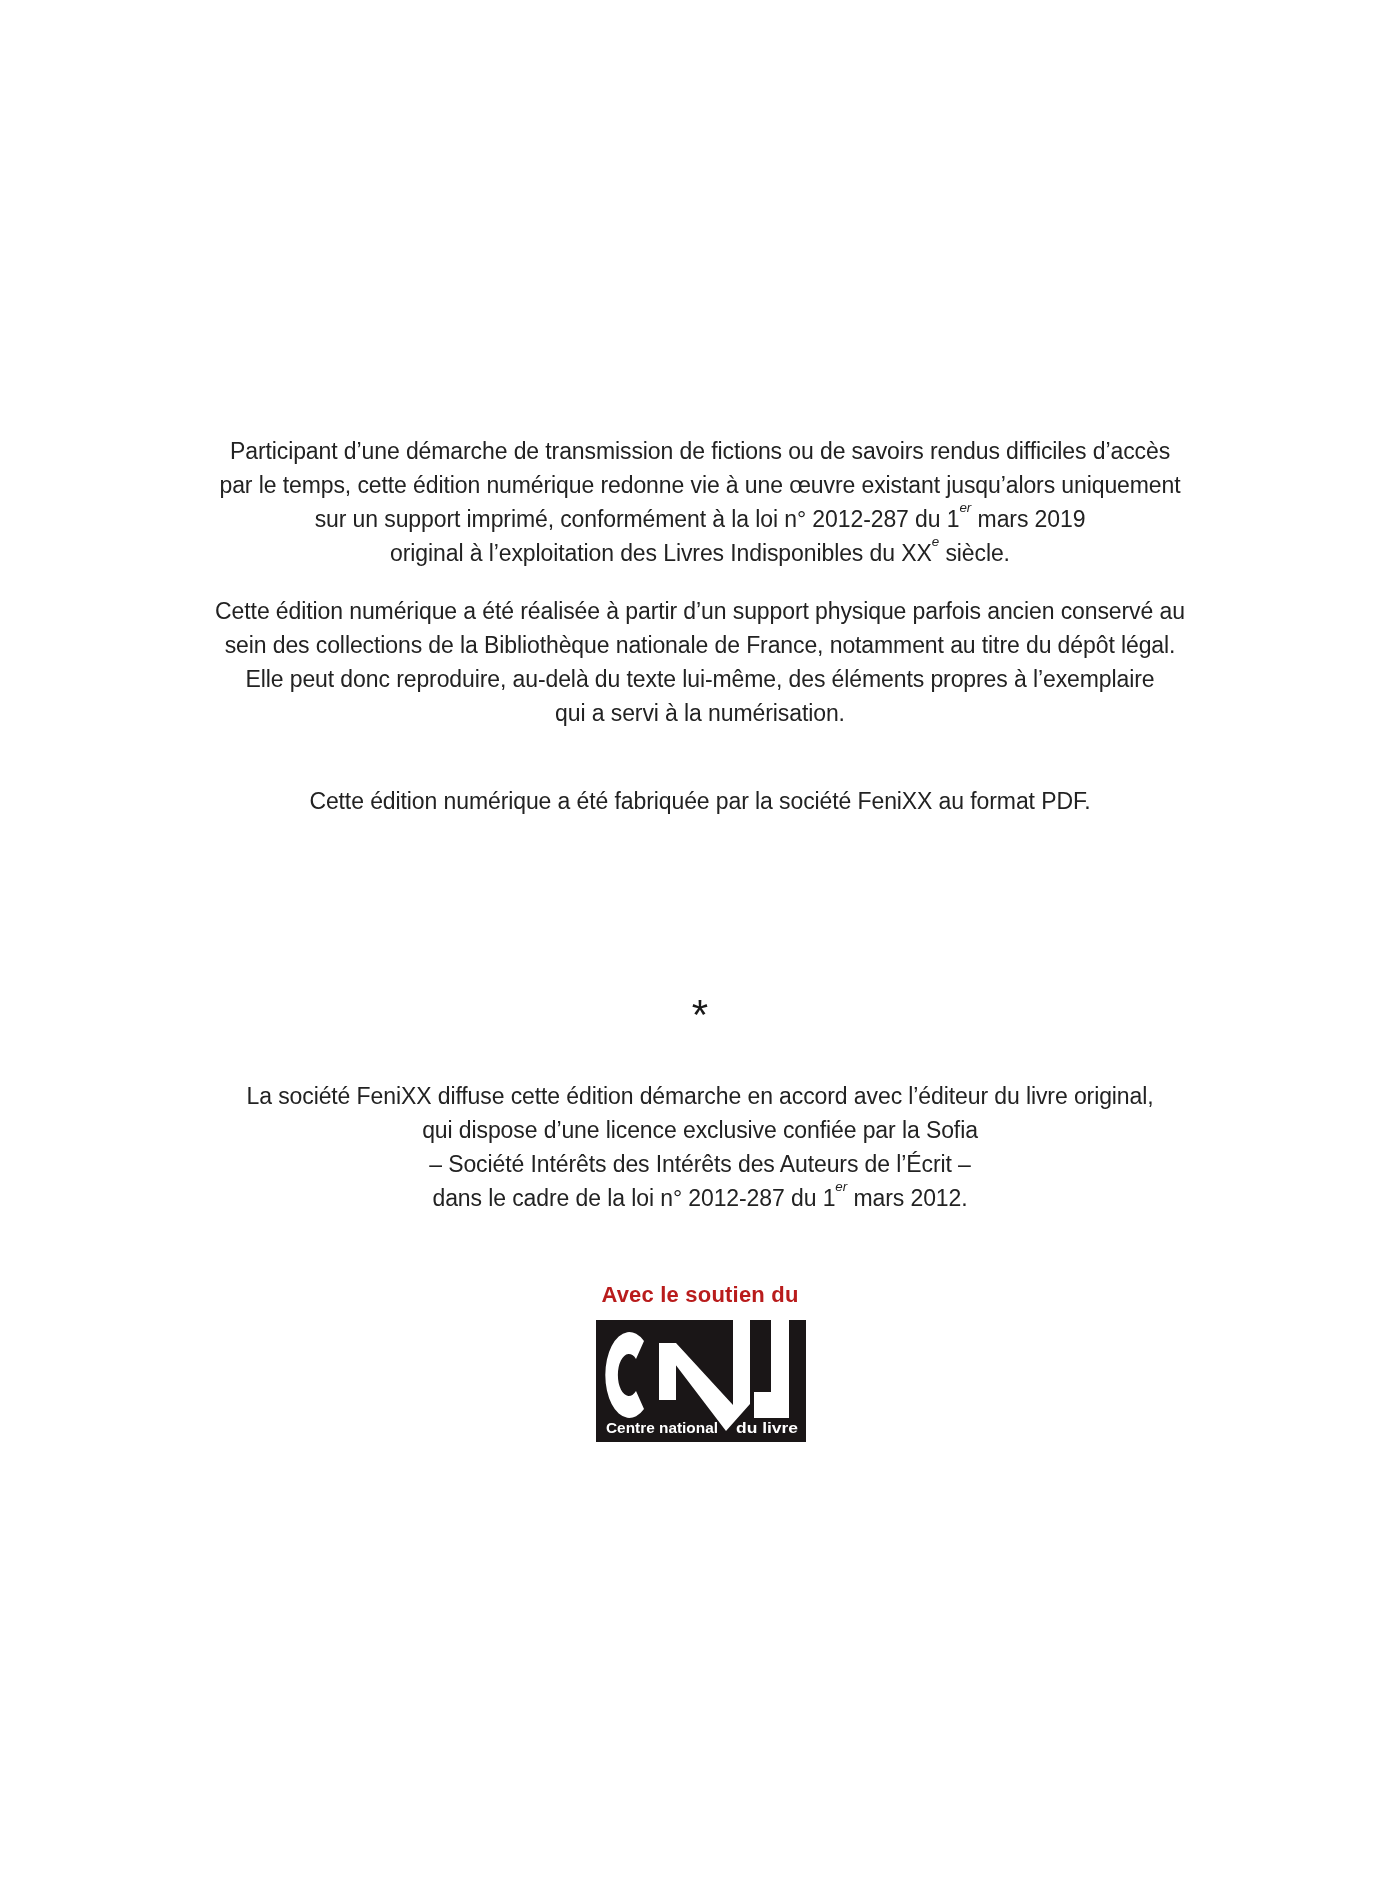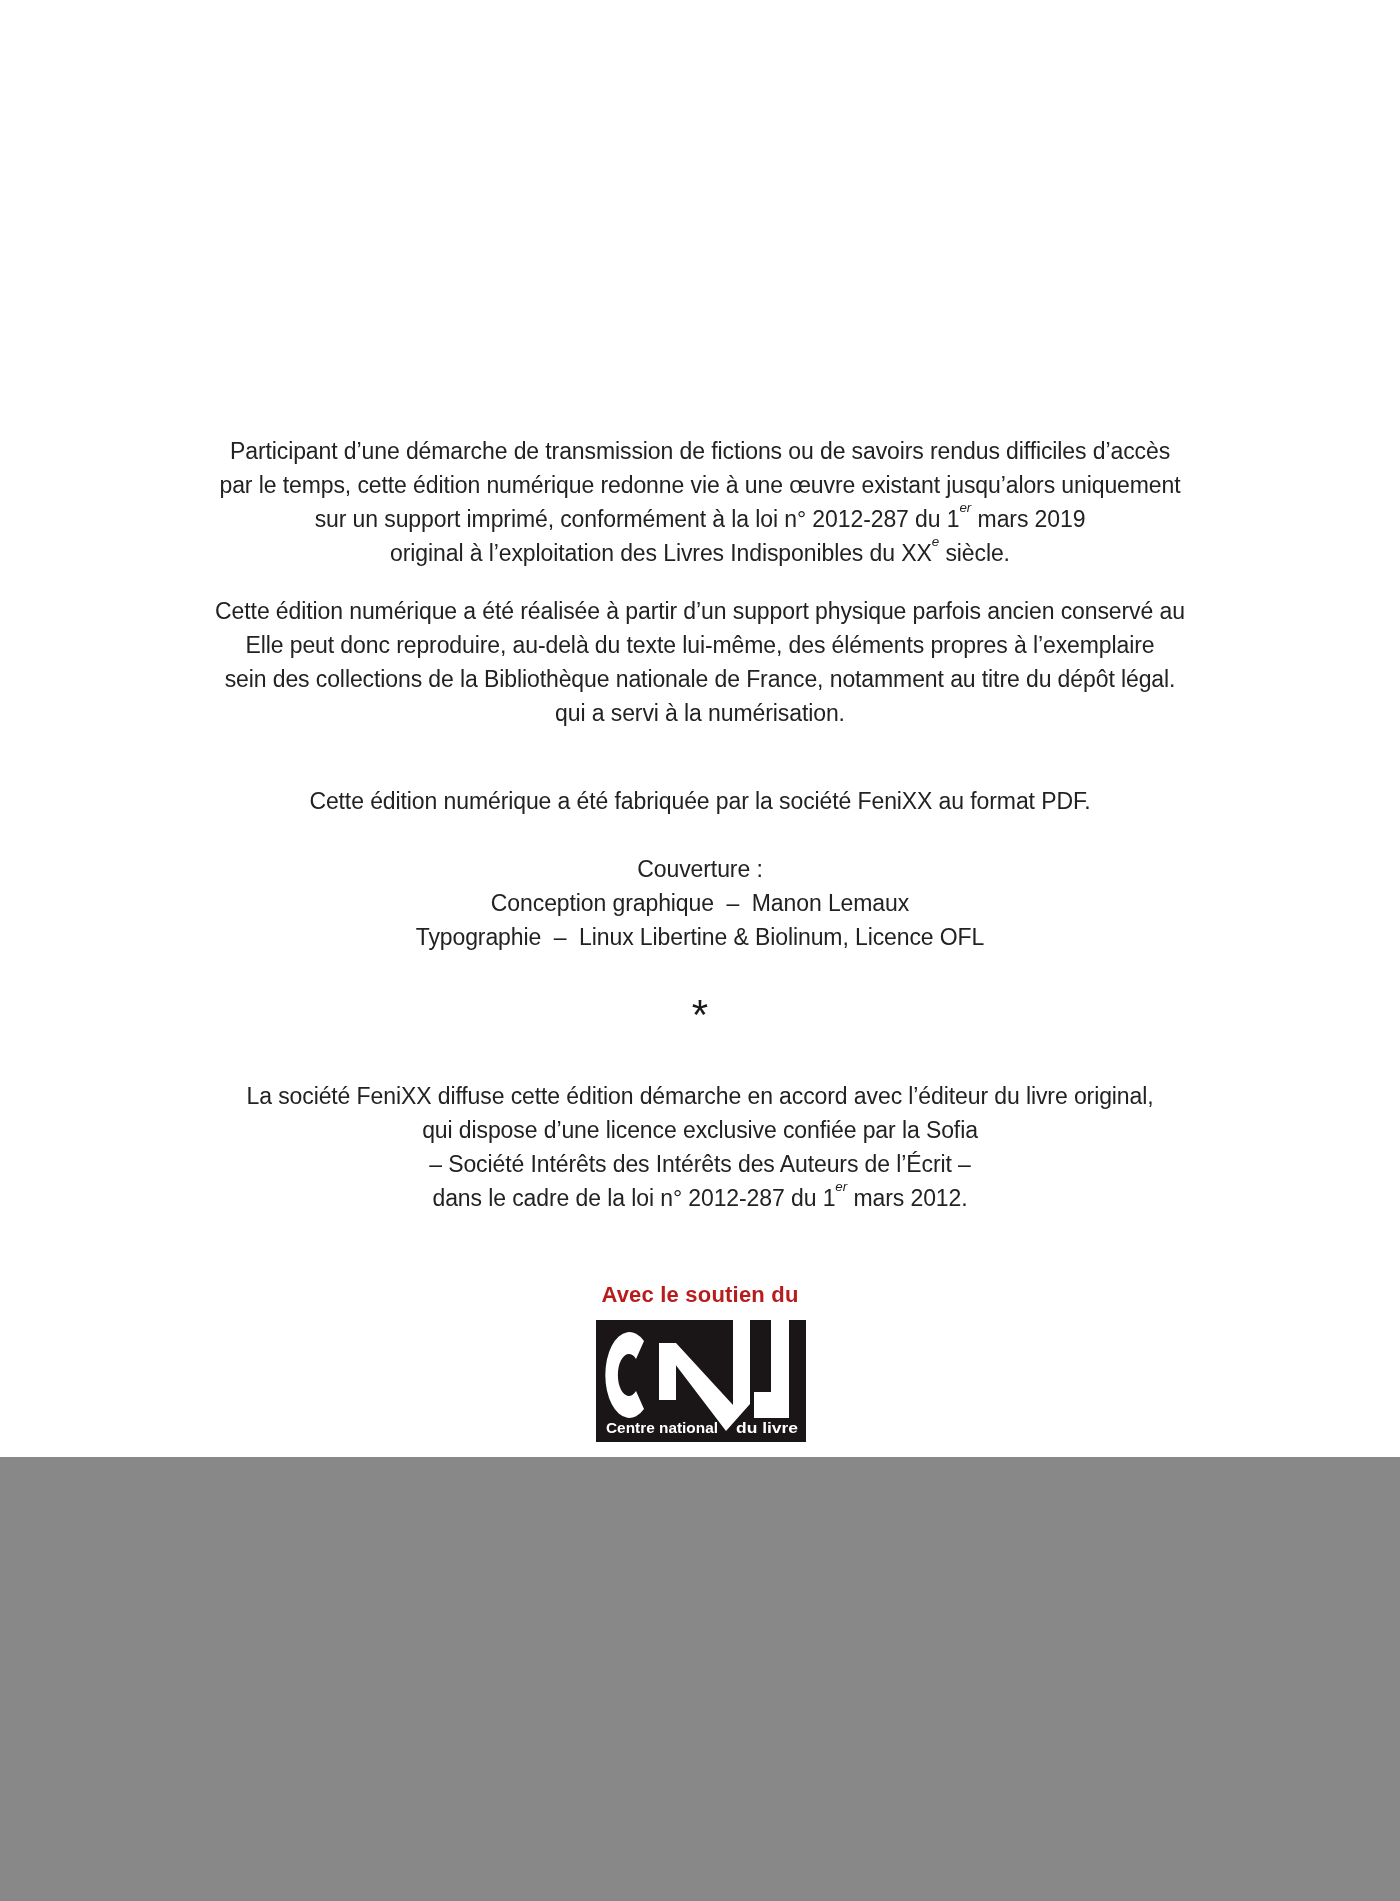--- a/index.html
+++ b/index.html
@@ -1,18 +1,18 @@
 <!DOCTYPE html>
 <html lang="fr"><head>
 <meta charset="utf-8">
 <style>
   html,body { margin:0; padding:0; background:#888; }
   .page {
     position:relative;
-    width:1400px; height:1457px;
+    width:1400px; height:1901px;
     margin:0 auto;
     background:#ffffff;
     font-family:"Liberation Sans", sans-serif;
     color:#222222;
     overflow:hidden;
   }
   .tblock {
     position:absolute; left:0; right:0;
     text-align:center;
     font-size:23px;
@@ -63,34 +63,29 @@
 
   <section class="tblock" style="top:434px">
       <div class="line"><span>Participant d’une démarche de transmission de fictions ou de savoirs rendus difficiles d’accès</span></div>
       <div class="line"><span>par le temps, cette édition numérique redonne vie à une œuvre existant jusqu’alors uniquement</span></div>
       <div class="line"><span>sur un support imprimé, conformément à la loi n° 2012-287 du 1</span><sup class="ss">er</sup><span> mars 2019</span></div>
       <div class="line"><span>original à l’exploitation des Livres Indisponibles du XX</span><sup class="ss">e</sup><span> siècle.</span></div>
     </section>
 
   <section class="tblock" style="top:594px">
       <div class="line"><span>Cette édition numérique a été réalisée à partir d’un support physique parfois ancien conservé au</span></div>
+      <div class="line"><span>sein des collections de la Bibliothèque nationale de France, notamment au titre du dépôt légal.</span></div>
       <div class="line"><span>Elle peut donc reproduire, au-delà du texte lui-même, des éléments propres à l’exemplaire</span></div>
-      <div class="line"><span>sein des collections de la Bibliothèque nationale de France, notamment au titre du dépôt légal.</span></div>
       <div class="line"><span>qui a servi à la numérisation.</span></div>
     </section>
 
   <section class="tblock" style="top:784px">
       <div class="line"><span>Cette édition numérique a été fabriquée par la société FeniXX au format PDF.</span></div>
     </section>
 
-  <section class="tblock" style="top:852px">
-      <div class="line"><span>Couverture :</span></div>
-      <div class="line"><span>Conception graphique &nbsp;–&nbsp; Manon Lemaux</span></div>
-      <div class="line"><span>Typographie &nbsp;–&nbsp; Linux Libertine &amp; Biolinum, Licence OFL</span></div>
-    </section>
 
   <div class="sep">*</div>
 
   <section class="tblock" style="top:1079px">
       <div class="line"><span>La société FeniXX diffuse cette édition démarche en accord avec l’éditeur du livre original,</span></div>
       <div class="line"><span>qui dispose d’une licence exclusive confiée par la Sofia</span></div>
       <div class="line"><span>– Société Intérêts des Intérêts des Auteurs de l’Écrit –</span></div>
       <div class="line"><span>dans le cadre de la loi n° 2012-287 du 1</span><sup class="ss">er</sup><span> mars 2012.</span></div>
     </section>
 

